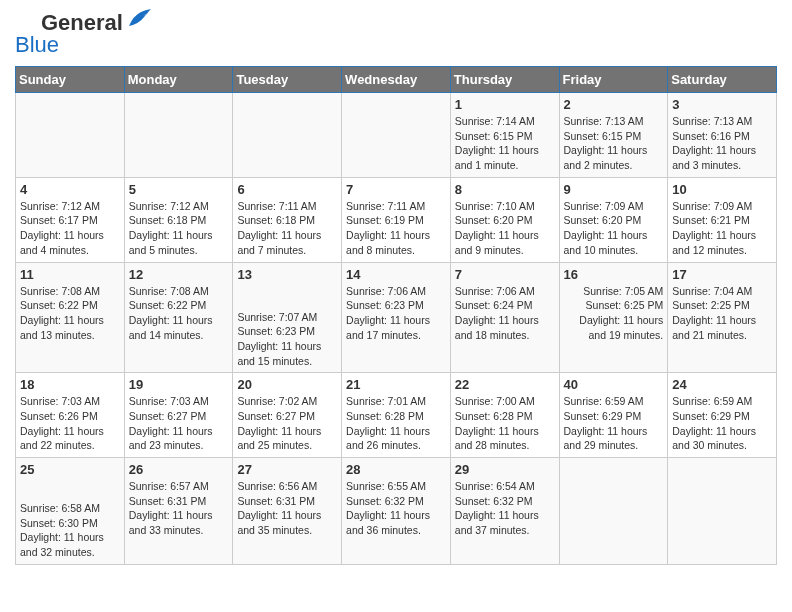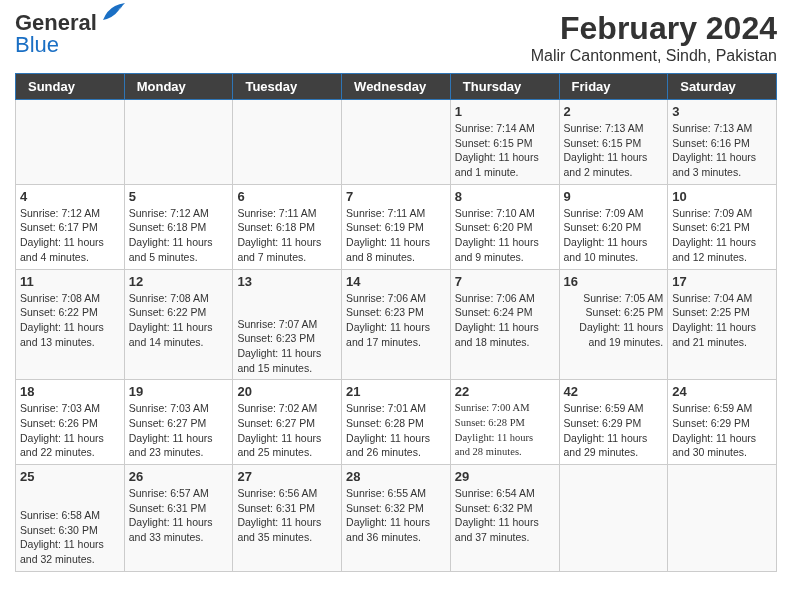--- a/index.html
+++ b/index.html
@@ -33,23 +33,23 @@
       font-size: 16px;
       font-weight: normal;
       color: #333;
     }
     table {
       width: 100%;
       border-collapse: collapse;
       font-size: 11px;
     }
     thead tr th {
-      background-color: #404040;
+      background-color: #737373;
       color: #fff;
-      padding: 5px 12px;
+      padding: 5px 3px;
       text-align: left;
       font-size: 13px;
       font-weight: bold;
       border: 1px solid #2e75b6;
     }
     tbody tr td {
       border: 1px solid #ccc;
       vertical-align: top;
       padding: 4px 4px;
       min-width: 100px;
@@ -76,31 +76,27 @@
     }
     tbody tr:nth-child(odd) .empty-cell {
       background: #f9f9f9 !important;
     }
   </style>
 </head>
 <body>
 
 <div class="header">
   <div class="logo">
-    <div style="display:flex;">
+    <div style="display:flex;align-items:center;margin-left:26px;">
       <span style="font-size:22px;font-weight:bold;color:#333;">General</span>
       <svg width="28" height="22" viewBox="0 0 28 22" style="margin-left:2px;margin-top:-8px;">
         <path d="M4,18 Q8,8 16,4 Q20,2 26,1 Q22,6 18,8 Q22,6 24,3 Q20,10 12,12 Q16,10 20,8 Q14,16 4,18Z" fill="#1a6fc4"></path>
       </svg>
     </div>
     <span style="font-size:22px;font-weight:normal;color:#1a6fc4;margin-top:-4px;">Blue</span>
-  </div>
-  <div class="title-block">
-    <h1>February 2024</h1>
-    <h2>Malir Cantonment, Sindh, Pakistan</h2>
   </div>
 </div>
 
 <table>
   <thead>
     <tr id="thead-row">
         <th>Sunday</th>
         <th>Monday</th>
         <th>Tuesday</th>
         <th>Wednesday</th>
@@ -263,27 +259,27 @@
         </td>
         <td>
           <span class="day-num">21</span>
           <div class="day-info" style="white-space: pre-line;">Sunrise: 7:01 AM
 Sunset: 6:28 PM
 Daylight: 11 hours
 and 26 minutes.</div>
         </td>
         <td>
           <span class="day-num">22</span>
-          <div class="day-info" style="white-space: pre-line; font-family: Liberation Serif, serif;">Sunrise: 7:00 AM
+          <div class="day-info" style="white-space: pre-line;">Sunrise: 7:00 AM
 Sunset: 6:28 PM
 Daylight: 11 hours
 and 28 minutes.</div>
         </td>
         <td>
-          <span class="day-num">42</span>
+          <span class="day-num">40</span>
           <div class="day-info" style="white-space: pre-line;">Sunrise: 6:59 AM
 Sunset: 6:29 PM
 Daylight: 11 hours
 and 29 minutes.</div>
         </td>
         <td>
           <span class="day-num">24</span>
           <div class="day-info" style="white-space: pre-line;">Sunrise: 6:59 AM
 Sunset: 6:29 PM
 Daylight: 11 hours

